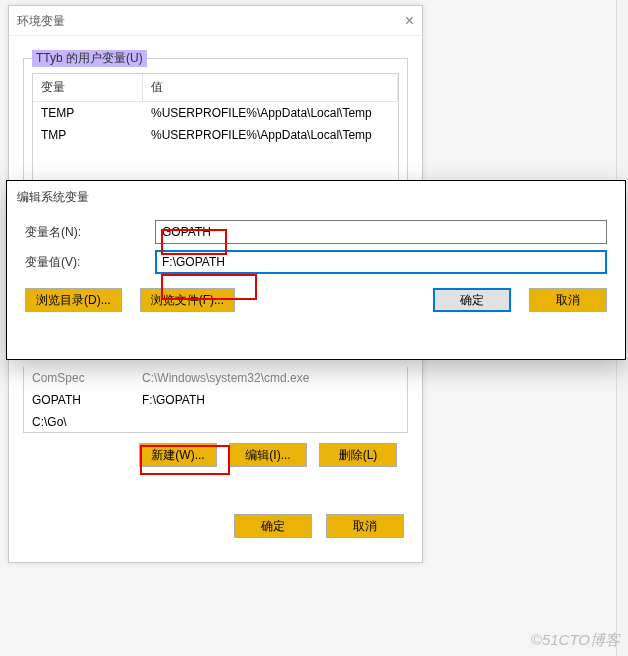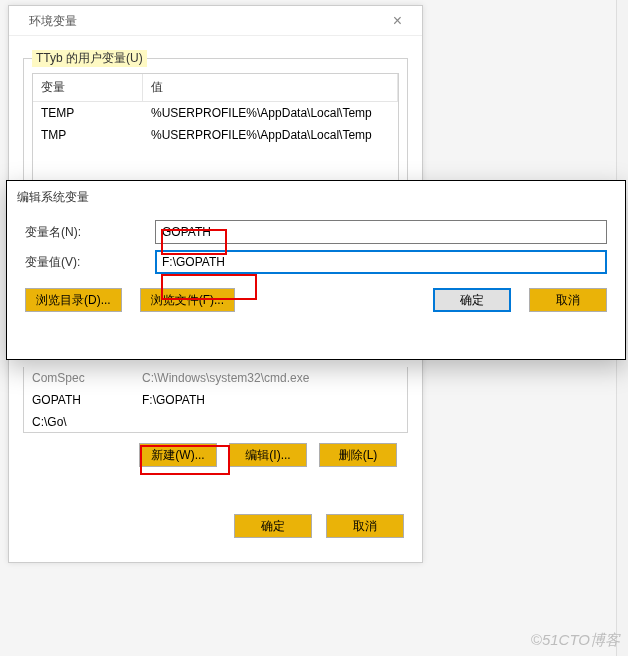--- a/index.html
+++ b/index.html
@@ -9,36 +9,36 @@
   .env-dialog {
     position: absolute;
     left: 8px; top: 5px;
     width: 415px; height: 558px;
     background: #ffffff;
     border: 1px solid #cccccc;
     box-shadow: 0 0 6px rgba(0,0,0,0.1);
   }
   .titlebar {
     height: 30px; line-height: 30px;
-    padding: 0 20px;
+    padding: 0 8px;
     color: #555;
     display: flex; justify-content: space-between; align-items: center;
     border-bottom: 1px solid #eee;
   }
   .titlebar .close { font-size: 16px; color: #888; cursor: pointer; }
 
   .groupbox {
     margin: 22px 14px 0 14px;
     border: 1px solid #d0d0d0;
     position: relative;
     padding: 8px;
   }
   .groupbox-legend {
     position: absolute; top: -9px; left: 8px;
-    background: #fef9c3; padding: 0 4px; color: #333;
+    background: #c4b5fd; padding: 0 4px; color: #333;
   }
 
   .table-wrap {
     border: 1px solid #d0d0d0;
     margin-top: 6px;
     height: 122px;
     overflow: hidden;
     background: #fff;
   }
   .table-wrap.sys { height: 66px; }

